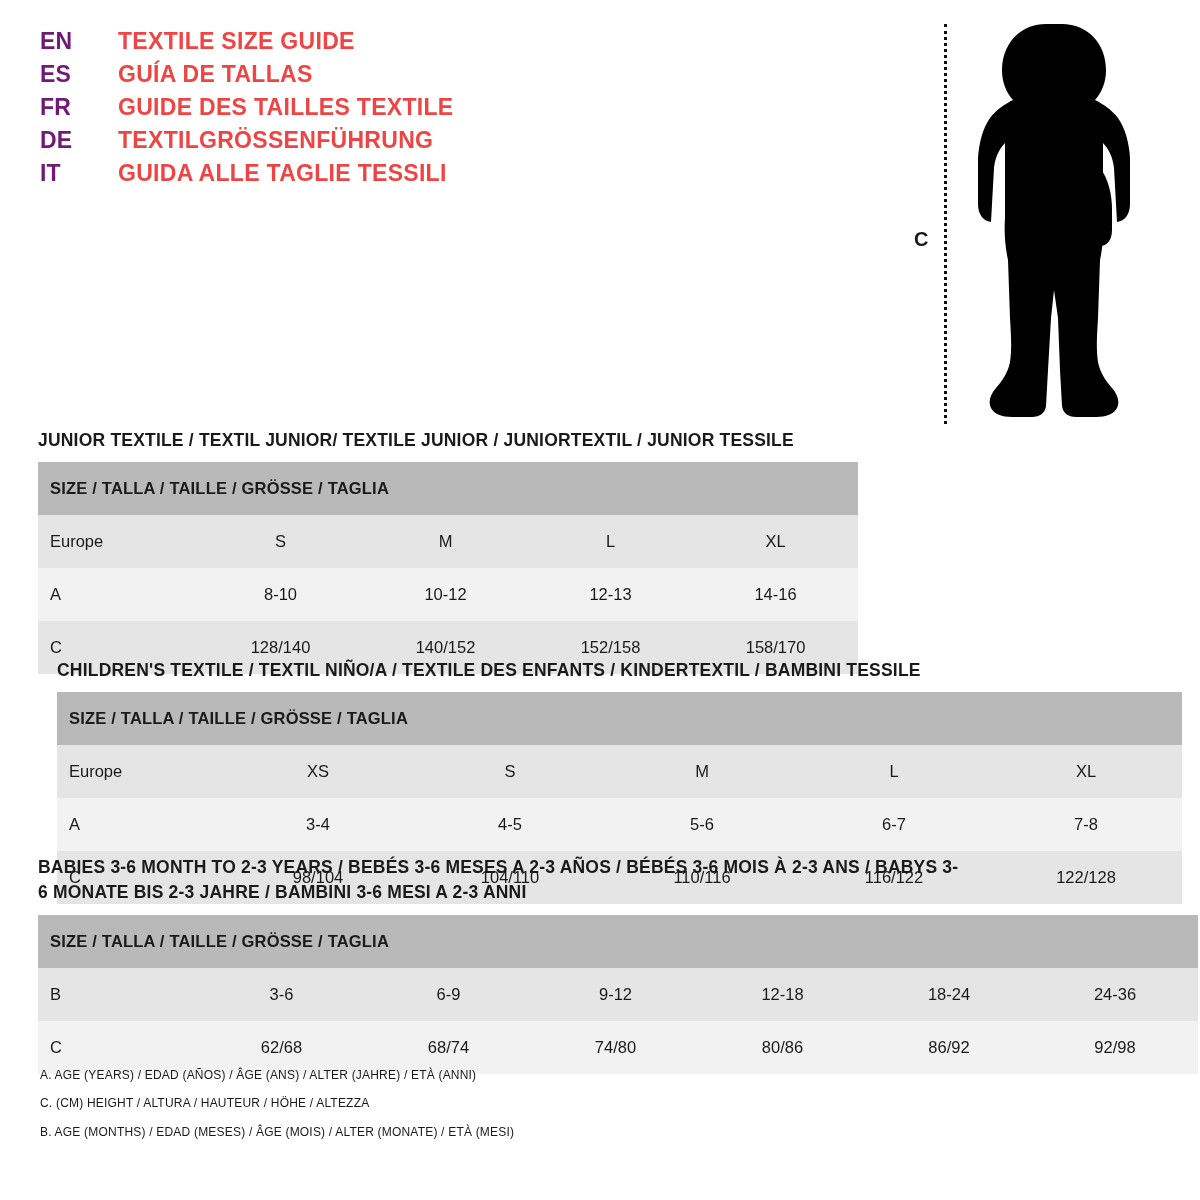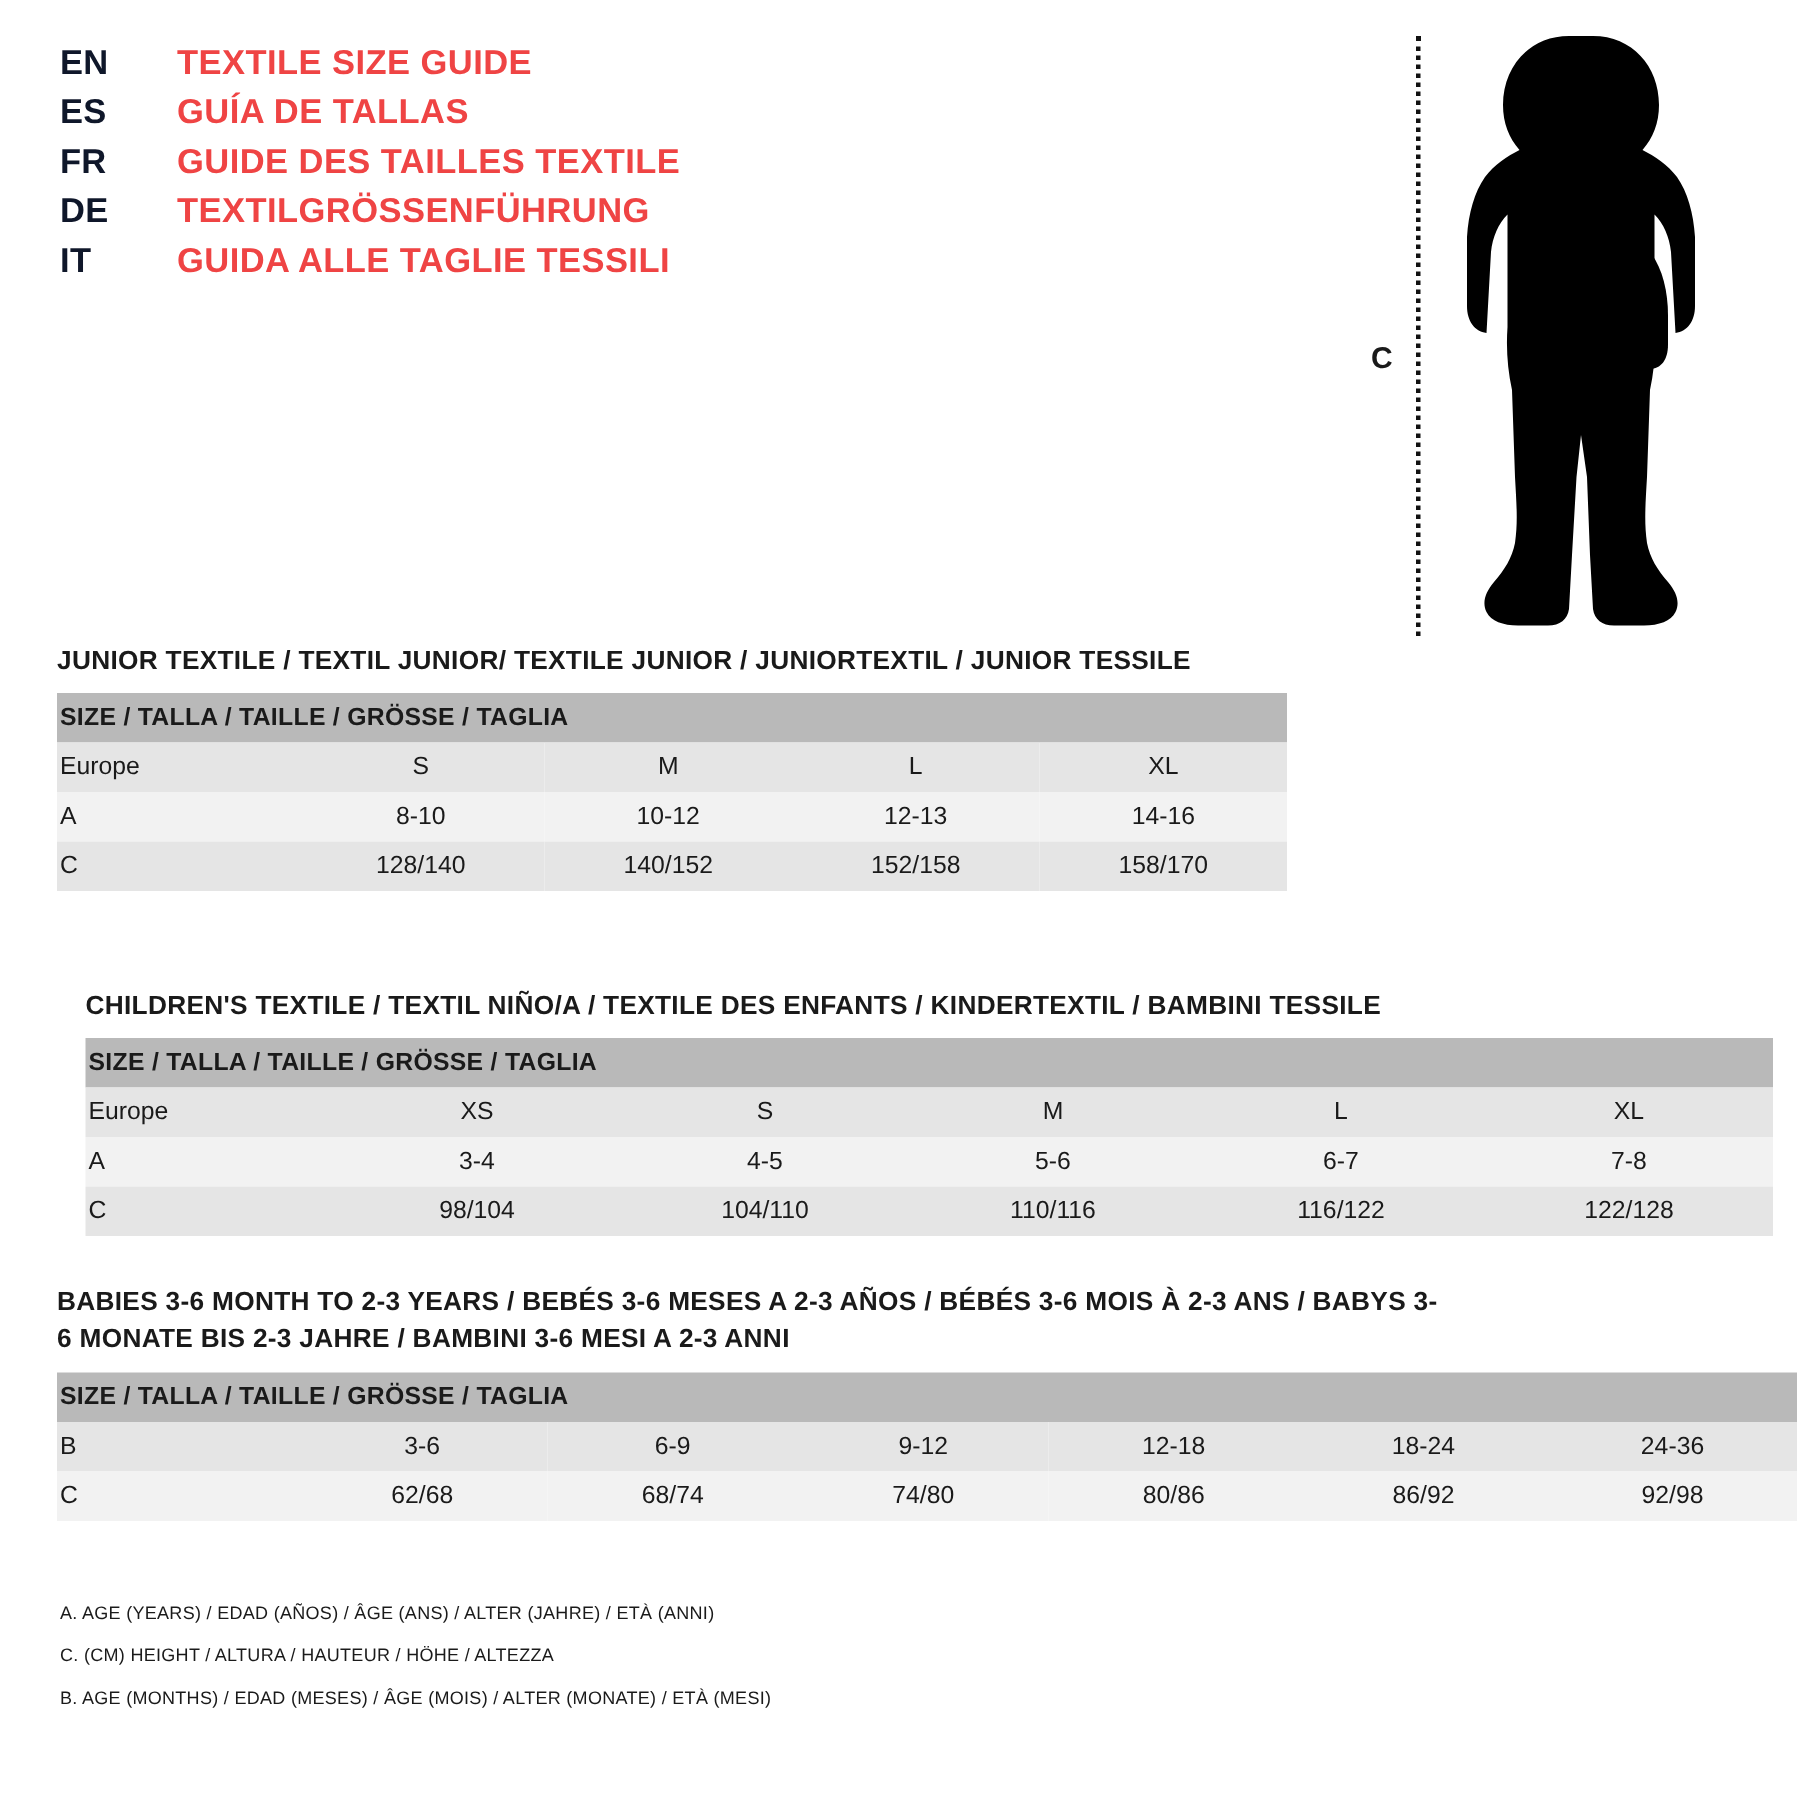--- a/index.html
+++ b/index.html
@@ -27,21 +27,21 @@
     display: flex;
     align-items: baseline;
     line-height: 1.0;
     margin-bottom: 10px;
   }
   .lang-code {
     width: 78px;
     font-size: 23px;
     font-weight: 700;
     letter-spacing: 0.2px;
-    color: #0f172a;
+    color: #701a75;
     text-transform: uppercase;
   }
   .lang-title {
     font-size: 23px;
     font-weight: 700;
     letter-spacing: 0.3px;
     color: #ef4444;
     text-transform: uppercase;
   }
 
@@ -89,21 +89,21 @@
     margin-bottom: 9px;
     line-height: 1.45;
   }
   table.size-table {
     border-collapse: collapse;
     table-layout: fixed;
   }
   table.size-table td {
     font-size: 16.5px;
     color: #1a1a1a;
-    padding: 2px;
+    padding: 12px;
     height: 29px;
     vertical-align: middle;
   }
   .row-head td {
     background: #b9b9b9;
     font-weight: 700;
     letter-spacing: 0.2px;
     text-transform: uppercase;
     padding-left: 8px;
     font-size: 16.5px;

